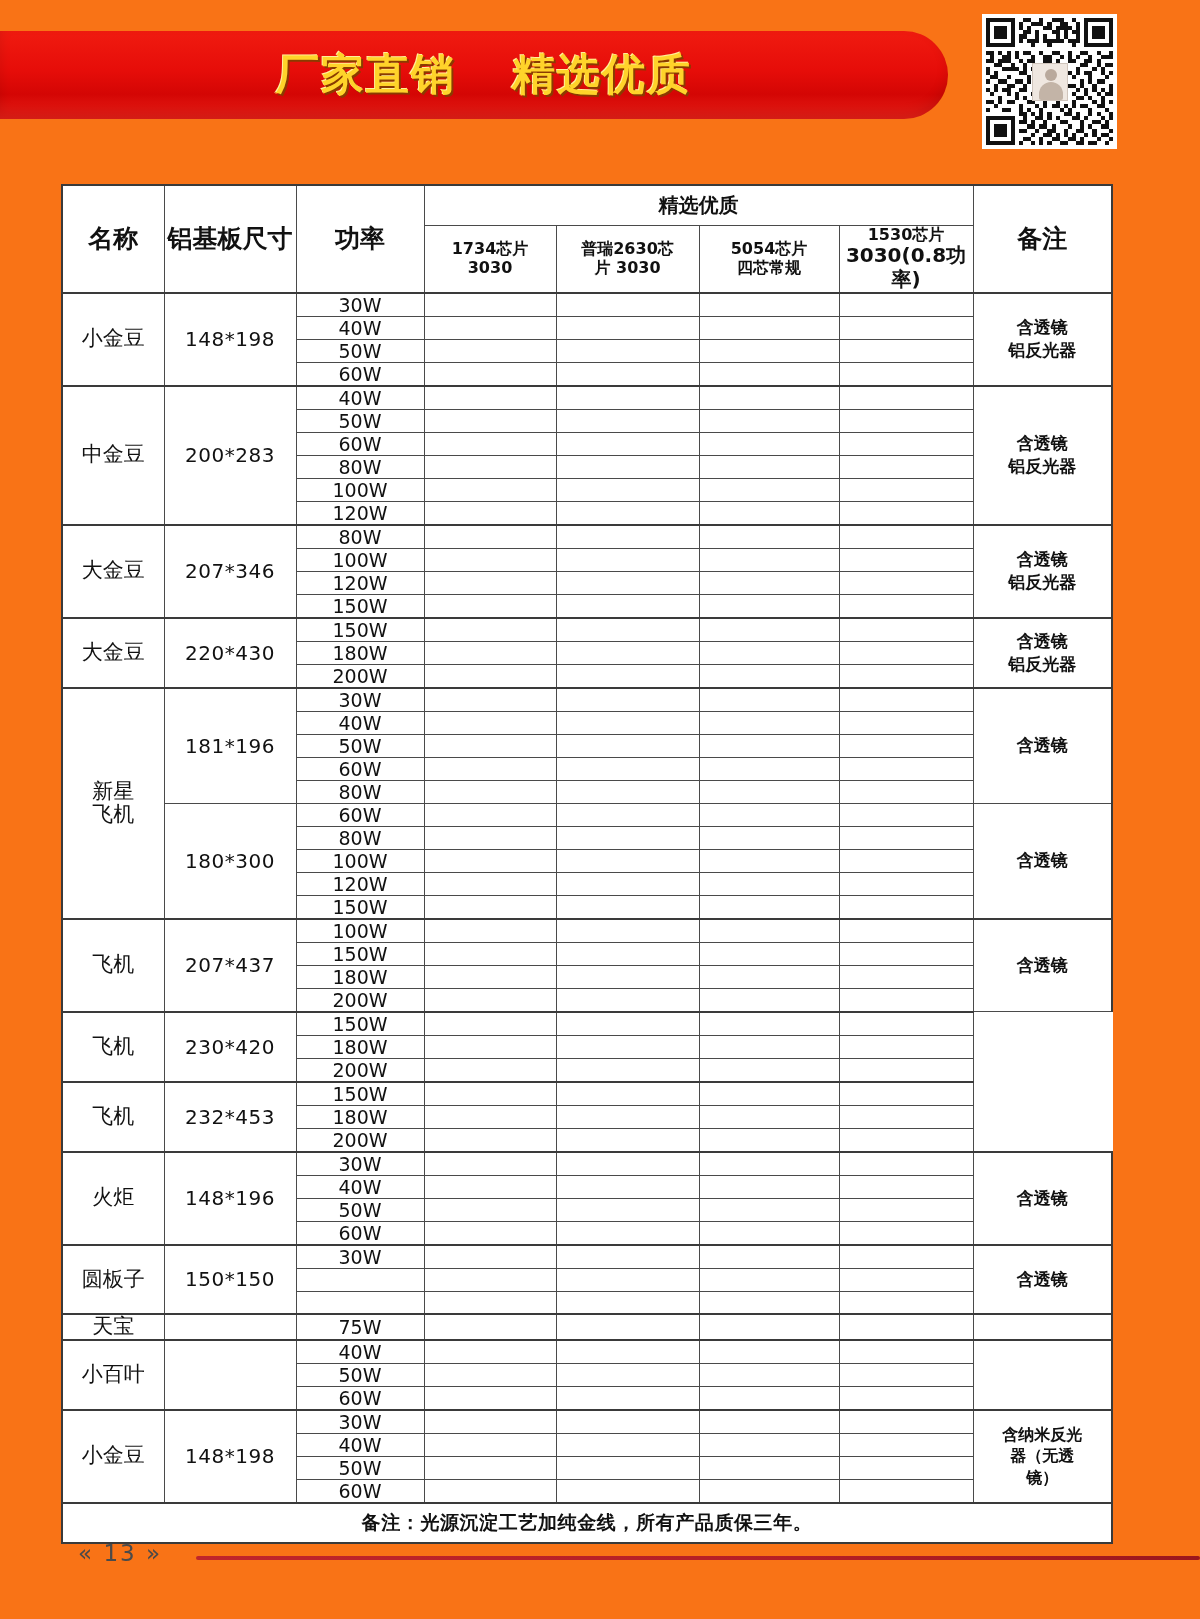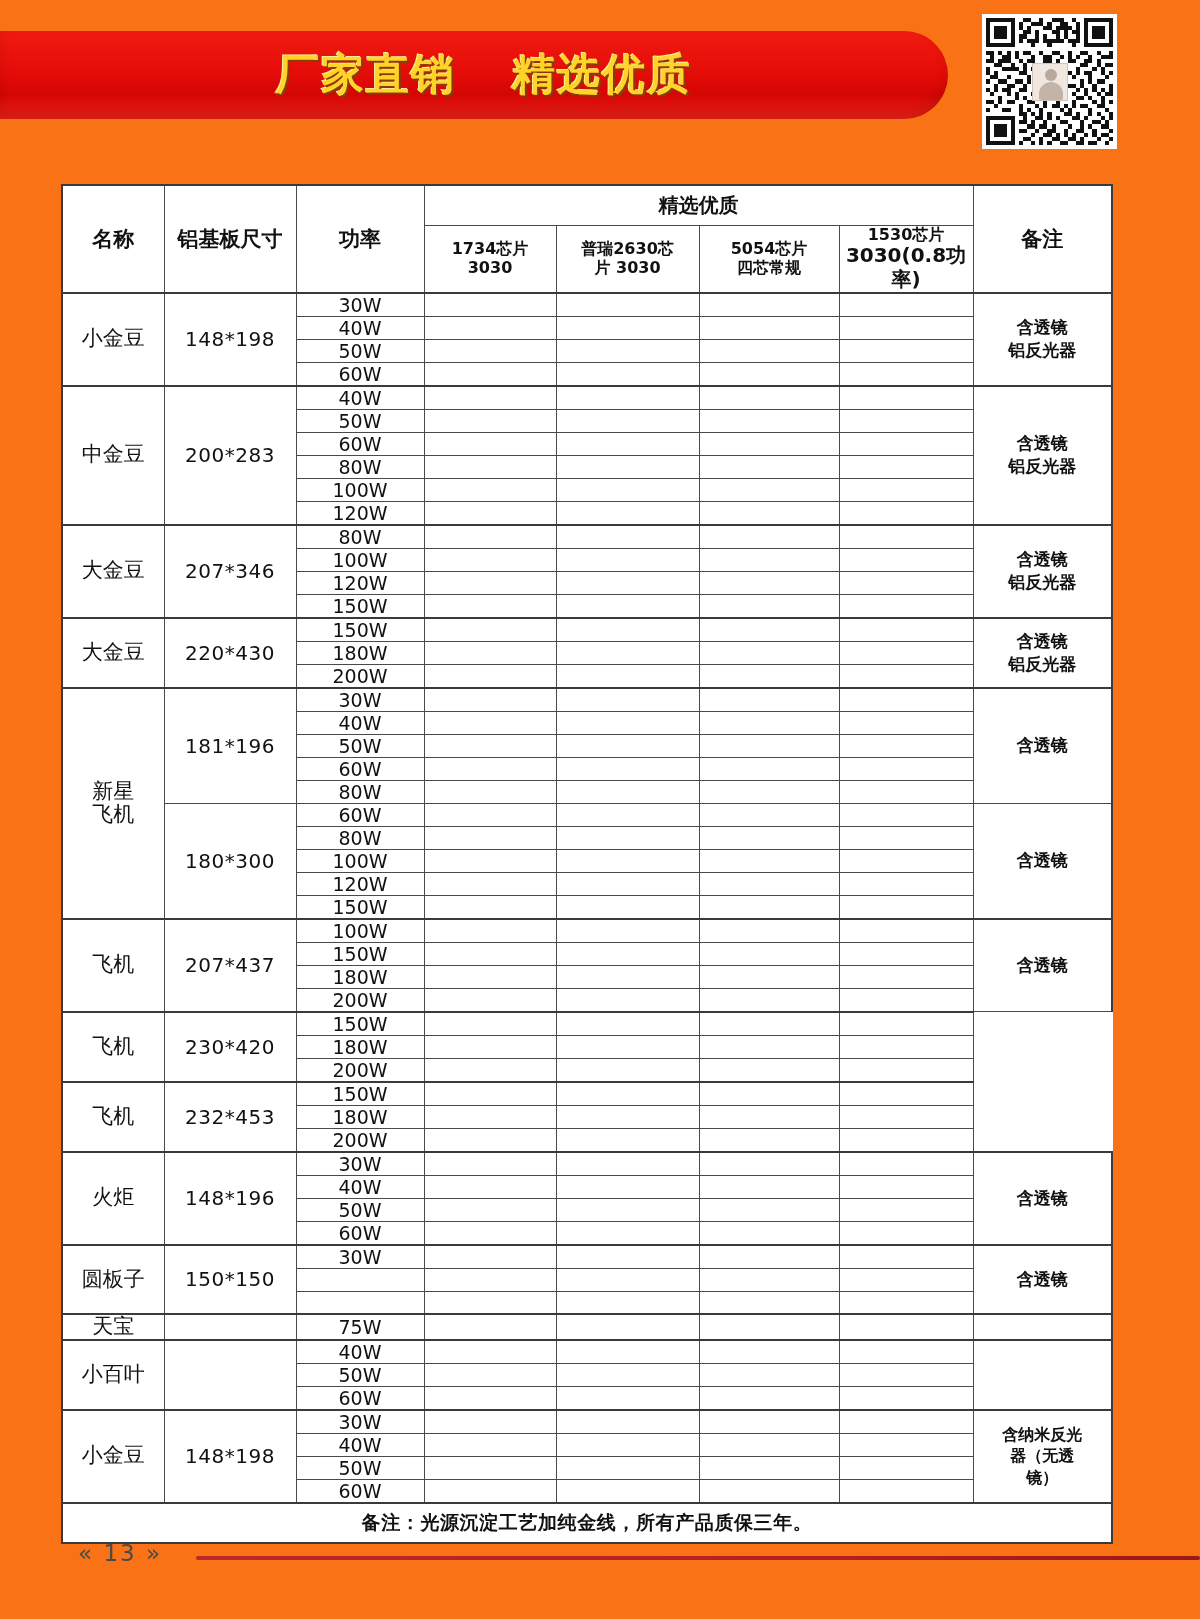--- a/index.html
+++ b/index.html
@@ -90,21 +90,21 @@
   col.c-name { width: 102px; }
   col.c-size { width: 132px; }
   col.c-pow  { width: 128px; }
   col.c-chip { width: 132px; }
   col.c-chip2{ width: 143px; }
   col.c-chip3{ width: 140px; }
   col.c-chip4{ width: 134px; }
   col.c-note { width: 139px; }
 
   .hdr-main {
-    font-weight: bold; font-size: 21px; height: 45px; margin-top: 16px;
+    font-weight: bold; font-size: 25px; height: 45px; margin-top: 16px;
   }
   .hdr-group {
     font-weight: bold; font-size: 20px; height: 40px;
   }
   .hdr-chip {
     font-weight: bold; font-size: 16px; line-height: 1.18; height: 50px;
     padding: 2px 1px;
   }
   .chip-1 { color: #c0392b; }
   .chip-2 { color: #2e86c1; }

